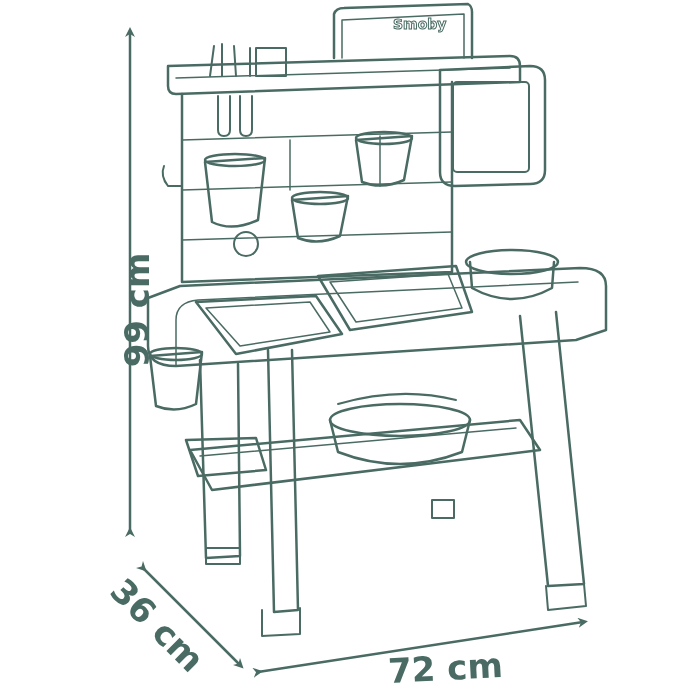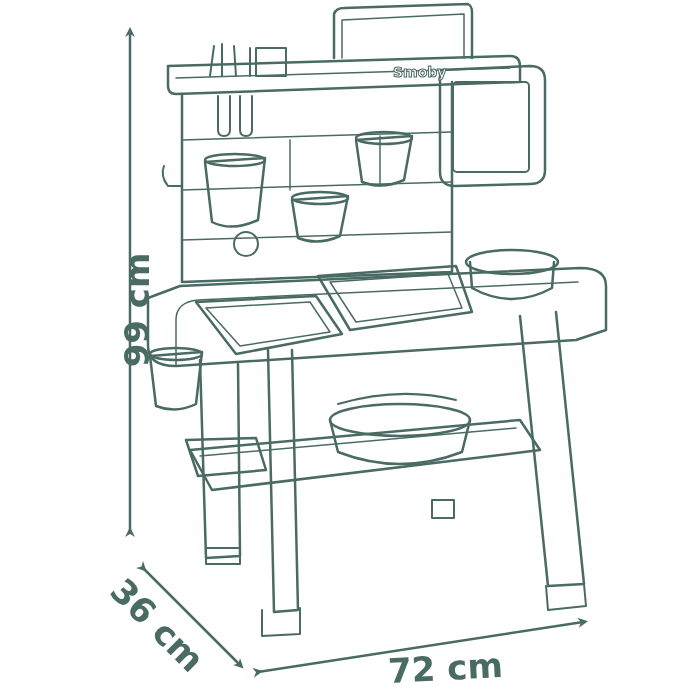--- a/index.html
+++ b/index.html
@@ -2,21 +2,21 @@
 <html><head>
 <meta charset="utf-8">
 <style>
   html, body { margin: 0; padding: 0; background: #ffffff; }
   body { width: 700px; height: 700px; overflow: hidden; position: relative; font-family: "DejaVu Sans", sans-serif; }
   #canvas { position: absolute; left: 0; top: 0; width: 700px; height: 700px; }
   .dim-label { position: absolute; color: #4a6b63; font-weight: bold; font-size: 34px; white-space: nowrap; font-family: "DejaVu Sans", sans-serif; }
   #label-height { left: 80px; top: 290px; transform: rotate(-90deg); transform-origin: center; }
   #label-depth { left: 100px; top: 605px; transform: rotate(45deg); transform-origin: center; }
   #label-width { left: 388px; top: 648px; transform: rotate(-3deg); }
-  .brand { position: absolute; left: 393px; top: 16px; font-size: 14px; font-weight: bold; color: #ffffff; -webkit-text-stroke: 1px #4a6b63; font-family: "DejaVu Sans", sans-serif; margin-top: 48px; }
+  .brand { position: absolute; left: 393px; top: 16px; font-size: 14px; font-weight: bold; color: #ffffff; -webkit-text-stroke: 1px #4a6b63; font-family: "DejaVu Sans", sans-serif; }
 </style>
 </head>
 <body>
 
 <svg id="canvas" viewBox="0 0 700 700" xmlns="http://www.w3.org/2000/svg">
   <defs>
     <marker id="ah" markerWidth="10" markerHeight="10" refX="5" refY="5" orient="auto" markerUnits="userSpaceOnUse">
       <path d="M0,0 L10,5 L0,10 L3,5 Z" fill="#4a6b63"></path>
     </marker>
   </defs>

